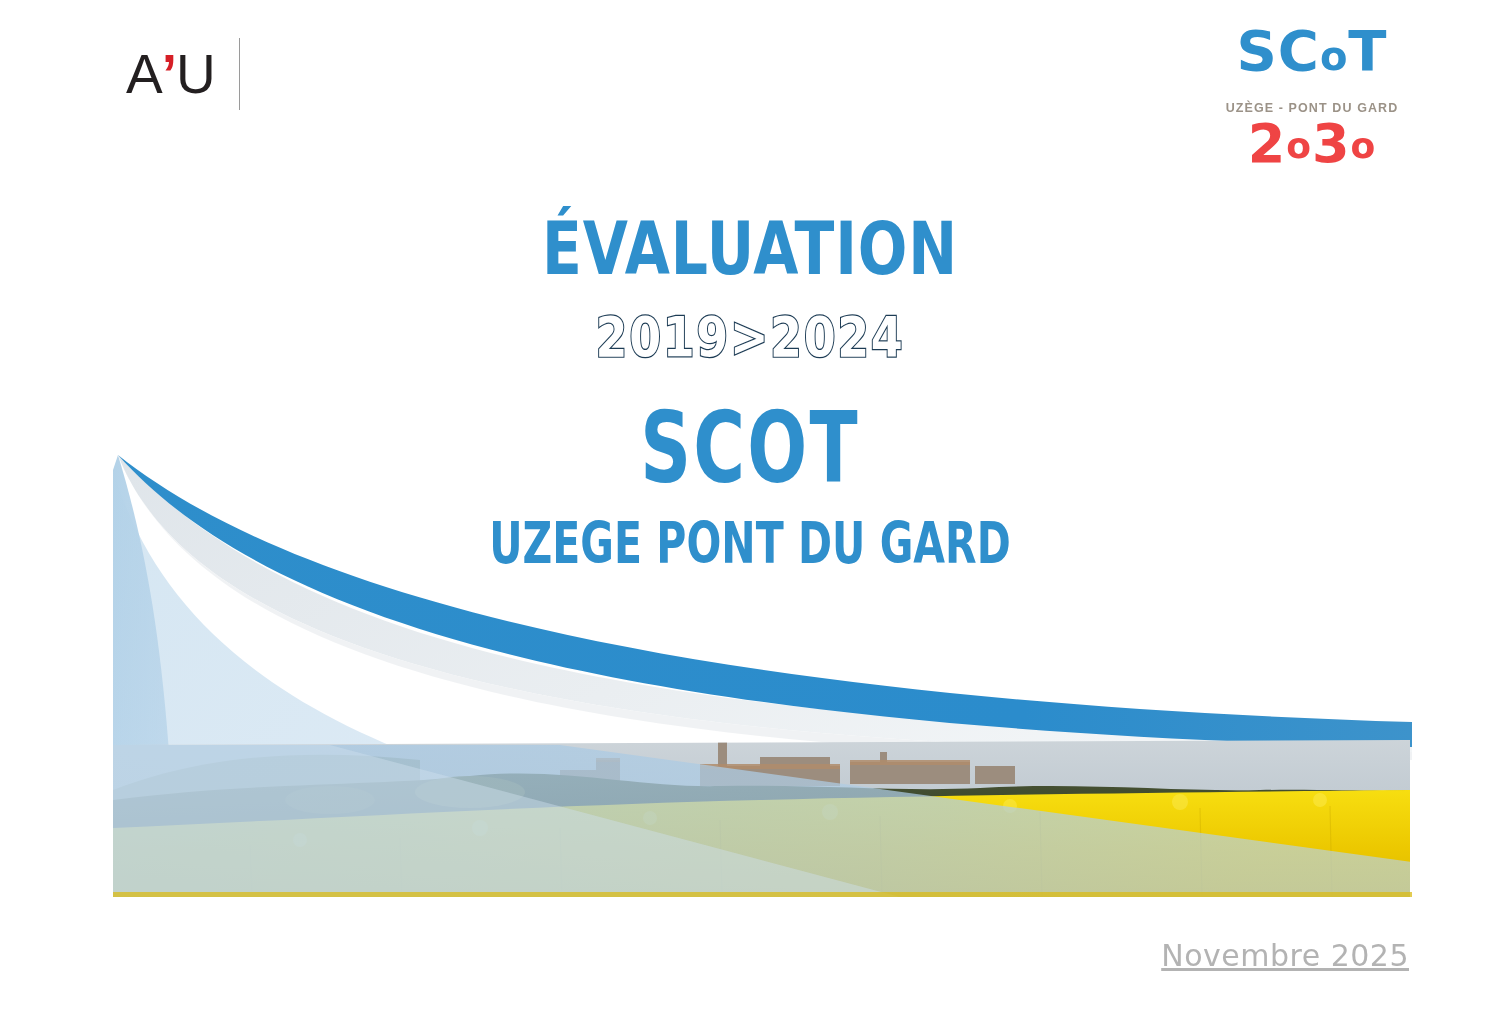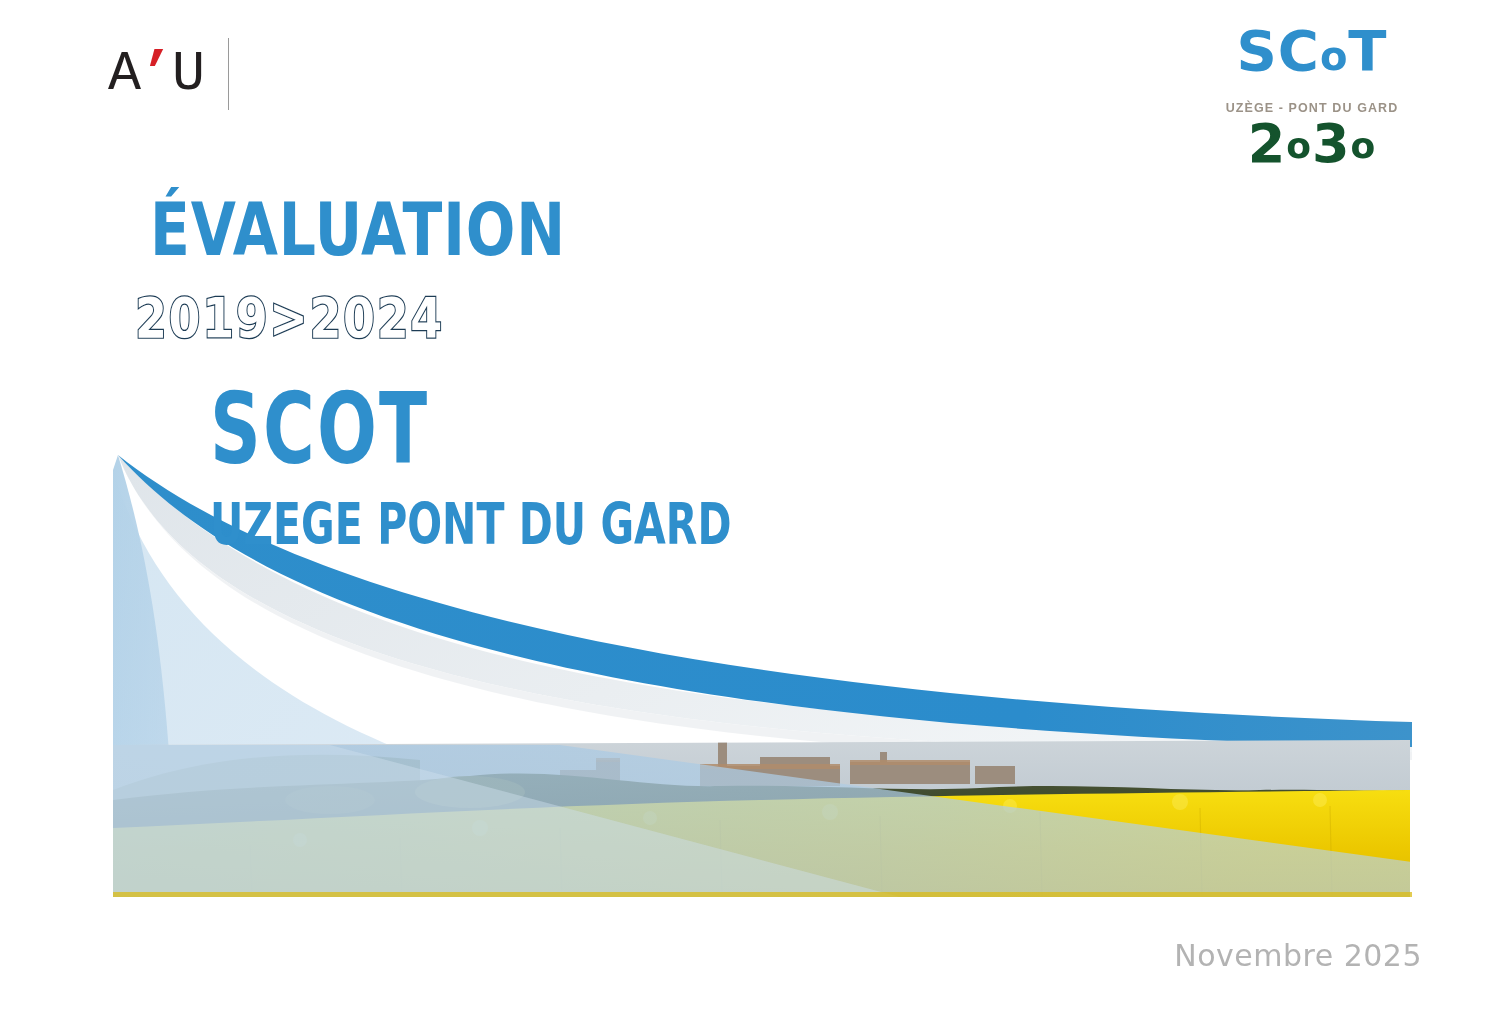--- a/index.html
+++ b/index.html
@@ -20,27 +20,28 @@
 
   
   #au-logo {
     position: absolute;
     left: 108px;
     top: 38px;
     display: flex;
     align-items: center;
   }
   #au-mark {
-    font-family: Liberation Mono, monospace;
+    font-family: Liberation Sans, sans-serif;
     font-size: 55px;
     font-weight: 400;
     color: #231f20;
     letter-spacing: -1px;
     line-height: 1;
     white-space: nowrap;
+    margin-left: 18px;
   }
   #au-mark .apos { color: #d61f26; font-weight: 700; }
   #au-divider {
     width: 1px;
     height: 72px;
     background: #9a9a9a;
     margin: 0 22px 0 24px;
   }
   #au-words {
     font-family: "Liberation Sans", sans-serif;
@@ -75,34 +76,35 @@
     font-weight: 700;
     color: #9b9287;
     letter-spacing: 1.1px;
     margin-top: 22px;
     white-space: nowrap;
   }
   #scot-year {
     font-family: "DejaVu Sans", sans-serif;
     font-size: 54px;
     font-weight: 700;
-    color: #14532d;
+    color: #ef4444;
     letter-spacing: 1px;
     line-height: 1.05;
     margin-top: 1px;
     white-space: nowrap;
   }
   #scot-year .oh { font-size: 36px; vertical-align: 4px; }
 
   
   #title-block {
     position: absolute;
     left: 0;
     right: 0;
-    top: 193px;
+    top: 212px;
+    text-align: center;
     pointer-events: none;
   }
   .t-eval {
     font-family: "DejaVu Sans", sans-serif;
     font-size: 73px;
     font-weight: 700;
     color: #2f8fcc;
     letter-spacing: 1px;
     line-height: 1;
     transform: scaleX(0.80);
@@ -149,27 +151,28 @@
     position: absolute;
     left: 0;
     top: 0;
     width: 1500px;
     height: 1009px;
   }
 
   
   #date {
     position: absolute;
-    right: 78px;
+    right: 91px;
     top: 938px;
     font-family: "DejaVu Sans", sans-serif;
     font-size: 30px;
     color: #b3b3b3;
     letter-spacing: 0.5px;
     white-space: nowrap;
+    text-decoration: underline;
   }
 </style>
 </head>
 <body>
 
 <div id="page">
 
   <svg id="artwork" viewBox="0 0 1500 1009" preserveAspectRatio="none" xmlns="http://www.w3.org/2000/svg">
     <defs>
 

